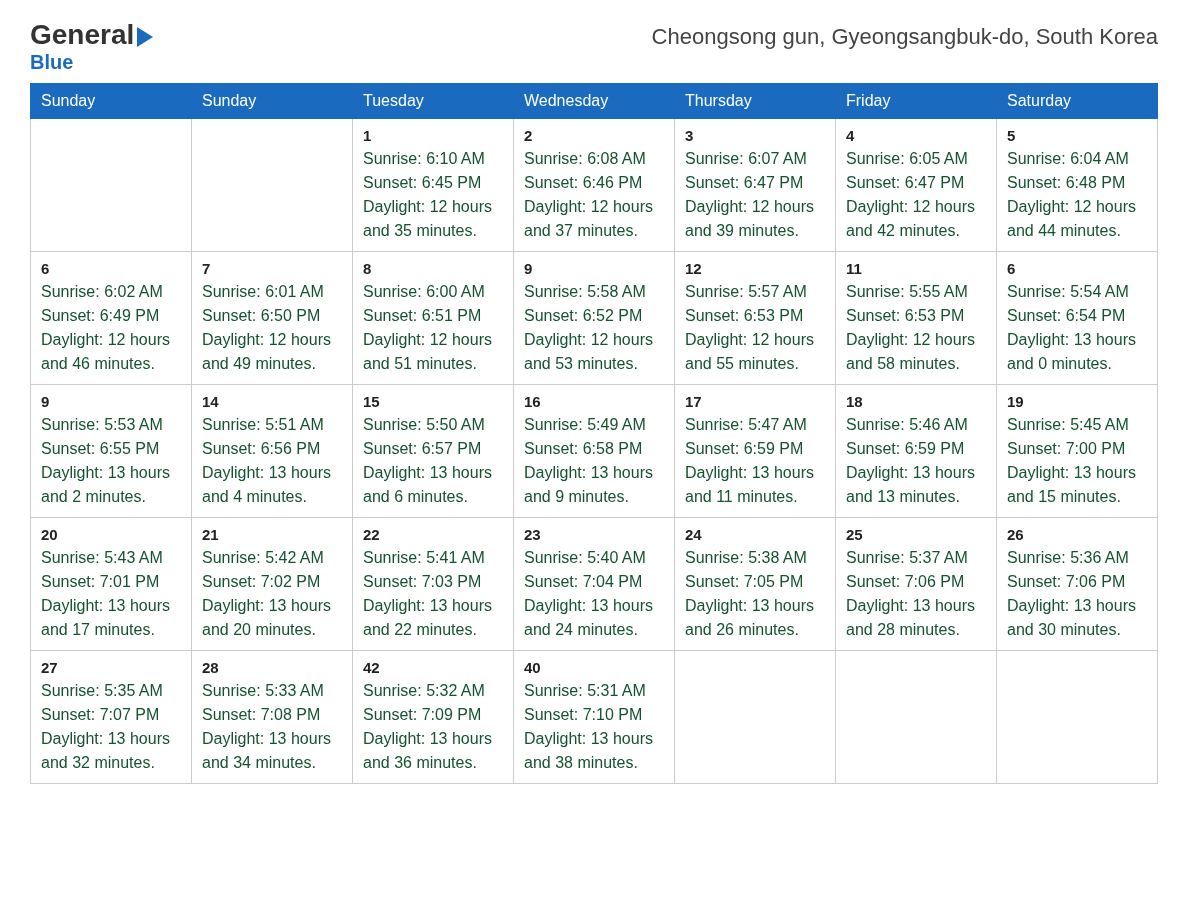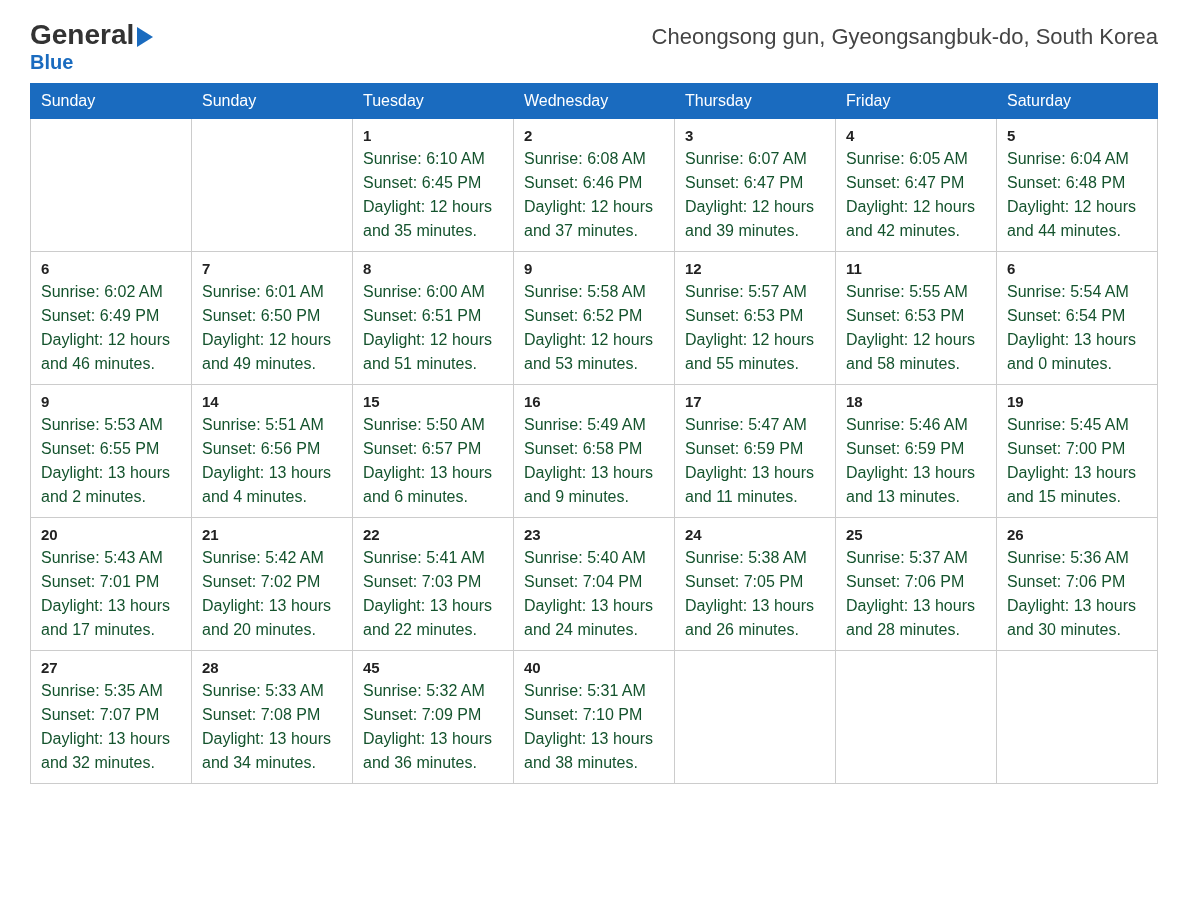--- a/index.html
+++ b/index.html
@@ -248,21 +248,21 @@
       <tr>
         <td>
           <span class="cell-day-number">27</span>
           <span class="cell-info">Sunrise: 5:35 AM<br>Sunset: 7:07 PM<br>Daylight: 13 hours and 32 minutes.</span>
         </td>
         <td>
           <span class="cell-day-number">28</span>
           <span class="cell-info">Sunrise: 5:33 AM<br>Sunset: 7:08 PM<br>Daylight: 13 hours and 34 minutes.</span>
         </td>
         <td>
-          <span class="cell-day-number">45</span>
+          <span class="cell-day-number">42</span>
           <span class="cell-info">Sunrise: 5:32 AM<br>Sunset: 7:09 PM<br>Daylight: 13 hours and 36 minutes.</span>
         </td>
         <td>
           <span class="cell-day-number">40</span>
           <span class="cell-info">Sunrise: 5:31 AM<br>Sunset: 7:10 PM<br>Daylight: 13 hours and 38 minutes.</span>
         </td>
         <td class="empty-cell"></td>
         <td class="empty-cell"></td>
         <td class="empty-cell"></td>
       </tr>

